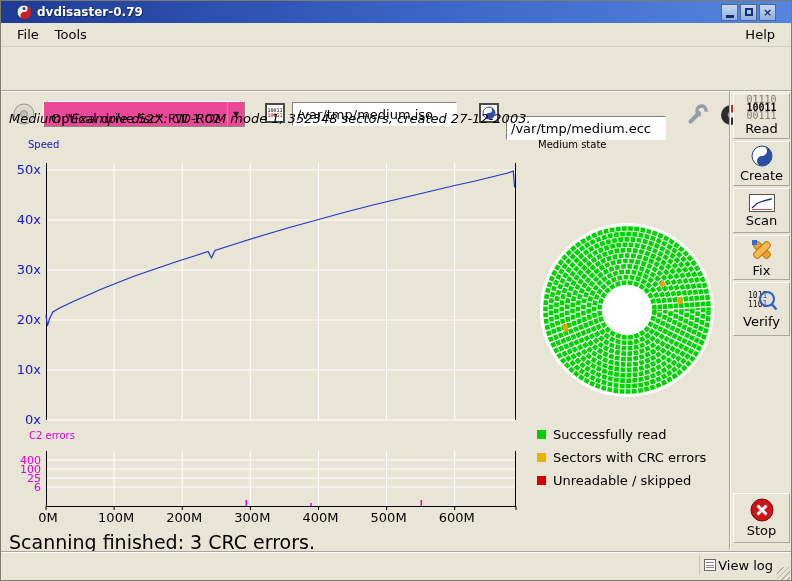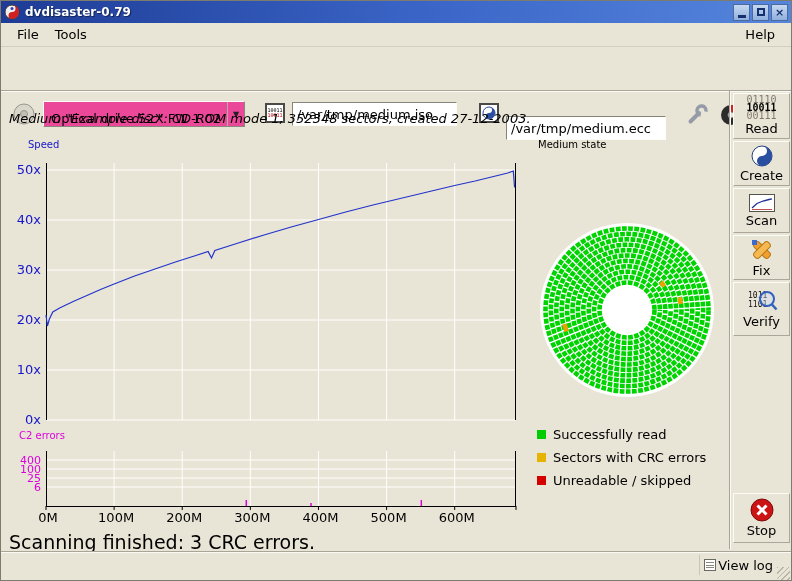--- a/index.html
+++ b/index.html
@@ -4,21 +4,21 @@
 <style>
   * { margin:0; padding:0; box-sizing:border-box; }
   html,body { width:792px; height:581px; }
   body { font-family:"DejaVu Sans","Liberation Sans",sans-serif; font-size:13px; color:#000; }
   #window { position:relative; width:792px; height:581px; background:#e8e4d6; border:1px solid #7d7a6e; overflow:hidden; }
   .abs { position:absolute; }
 
   
   .titlebar { position:absolute; left:0; top:0; width:100%; height:22px;
     background:linear-gradient(90deg,#1e3c96 0%,#3b66c8 55%,#5585dc 100%);
-    display:flex; align-items:center; padding:0 3px; }
+    display:flex; align-items:center; padding:0 15px; }
   .title-text { color:#fff; font-weight:bold; font-size:12px; margin-left:5px; flex:1;
     text-shadow:1px 1px 1px rgba(0,0,0,0.5); }
   .tb-btn { width:17px; height:17px; margin-left:2px; background:linear-gradient(#c6d8f0,#8fafdd);
     border:1px solid #4a6aa0; display:flex; align-items:center; justify-content:center;
     color:#14306e; font-size:11px; font-weight:bold; line-height:1; }
   .glyph-min { width:8px; height:3px; background:#14306e; margin-top:8px; }
   .glyph-max { width:8px; height:8px; border:2px solid #14306e; }
 
   
   .menubar { position:absolute; left:0; top:22px; width:100%; height:24px; display:flex;
@@ -153,21 +153,21 @@
         <rect x="7" y="2" width="6" height="6" fill="#161616"></rect>
         <line x1="10" y1="2.5" x2="10" y2="10" stroke="#fff" stroke-width="2.2"></line>
       </svg>
     </div>
   </div>
 
   <div class="status-line2">Medium "Example disc": CD-ROM mode 1, 352348 sectors, created 27-12-2003.</div>
 
   <div class="chart-title" style="left:27px;top:138px;color:#1515cc">Speed</div>
   <div class="chart-title" style="left:537px;top:138px;color:#000000">Medium state</div>
-  <div class="chart-title" style="left:18px;top:429px;color:#dc00dc">C2 errors</div>
+  <div class="chart-title" style="left:28px;top:429px;color:#dc00dc">C2 errors</div>
 
   <div class="legend-row" style="left:536px;top:449px">
     <span class="legend-swatch" style="background: rgb(230, 180, 0);"></span>
     <span>Sectors with CRC errors</span>
   </div>
   <div class="legend-row" style="left:536px;top:426px">
     <span class="legend-swatch" style="background: rgb(0, 204, 0);"></span>
     <span>Successfully read</span>
   </div>
   <div class="legend-row" style="left:536px;top:472px">

